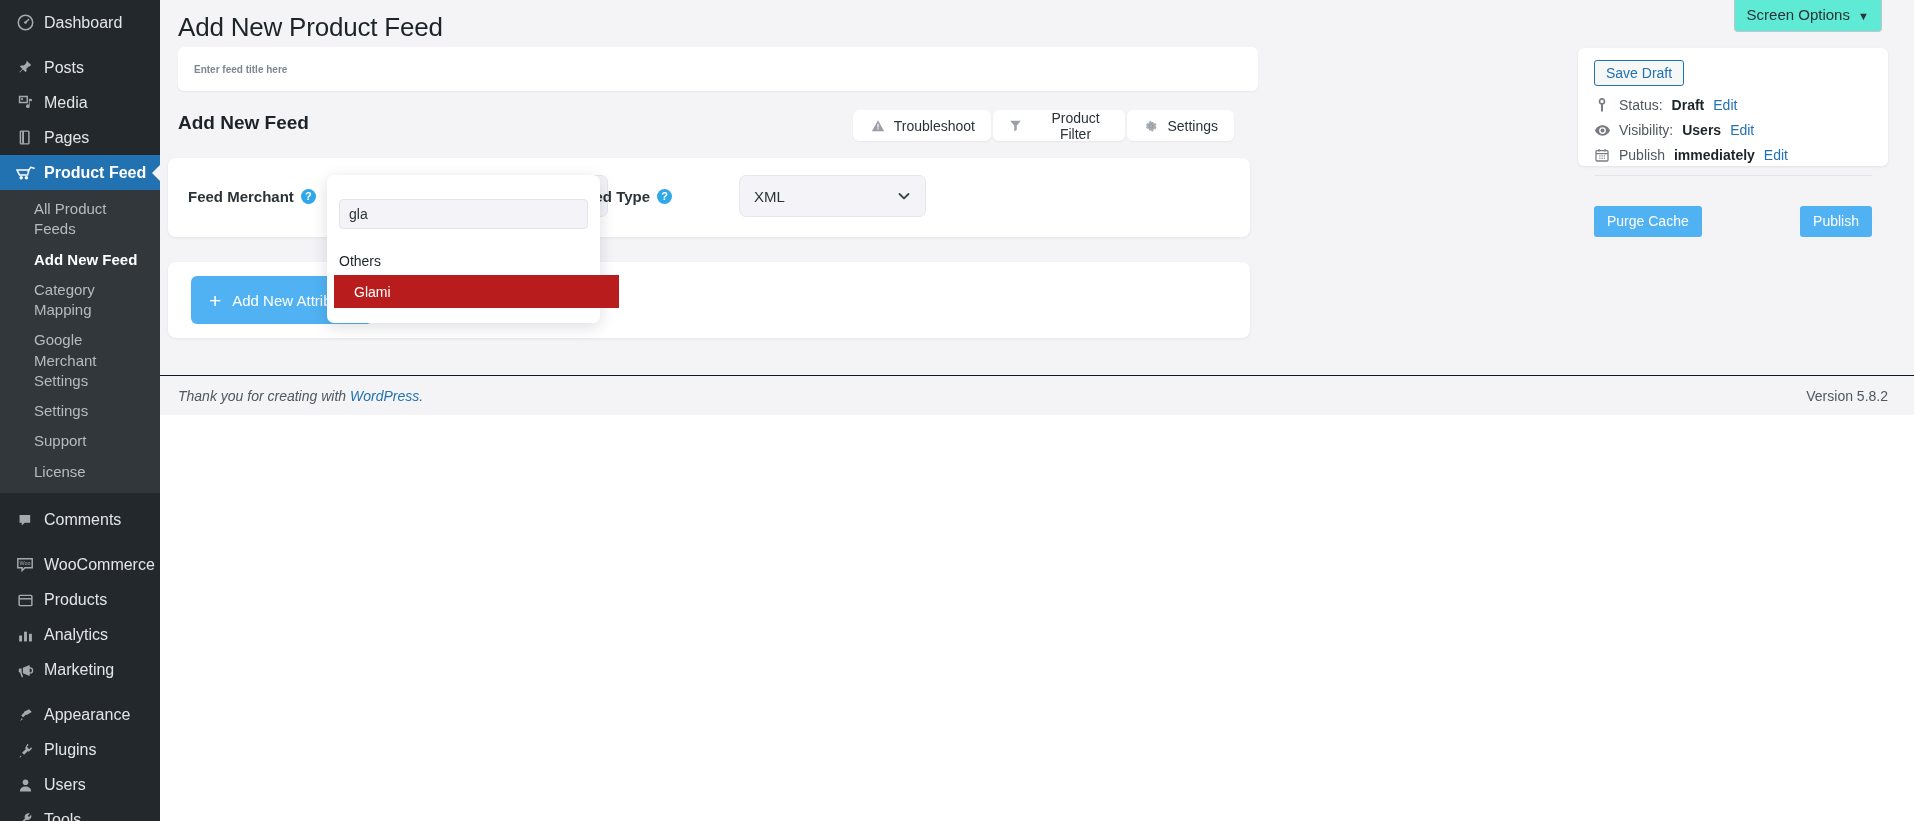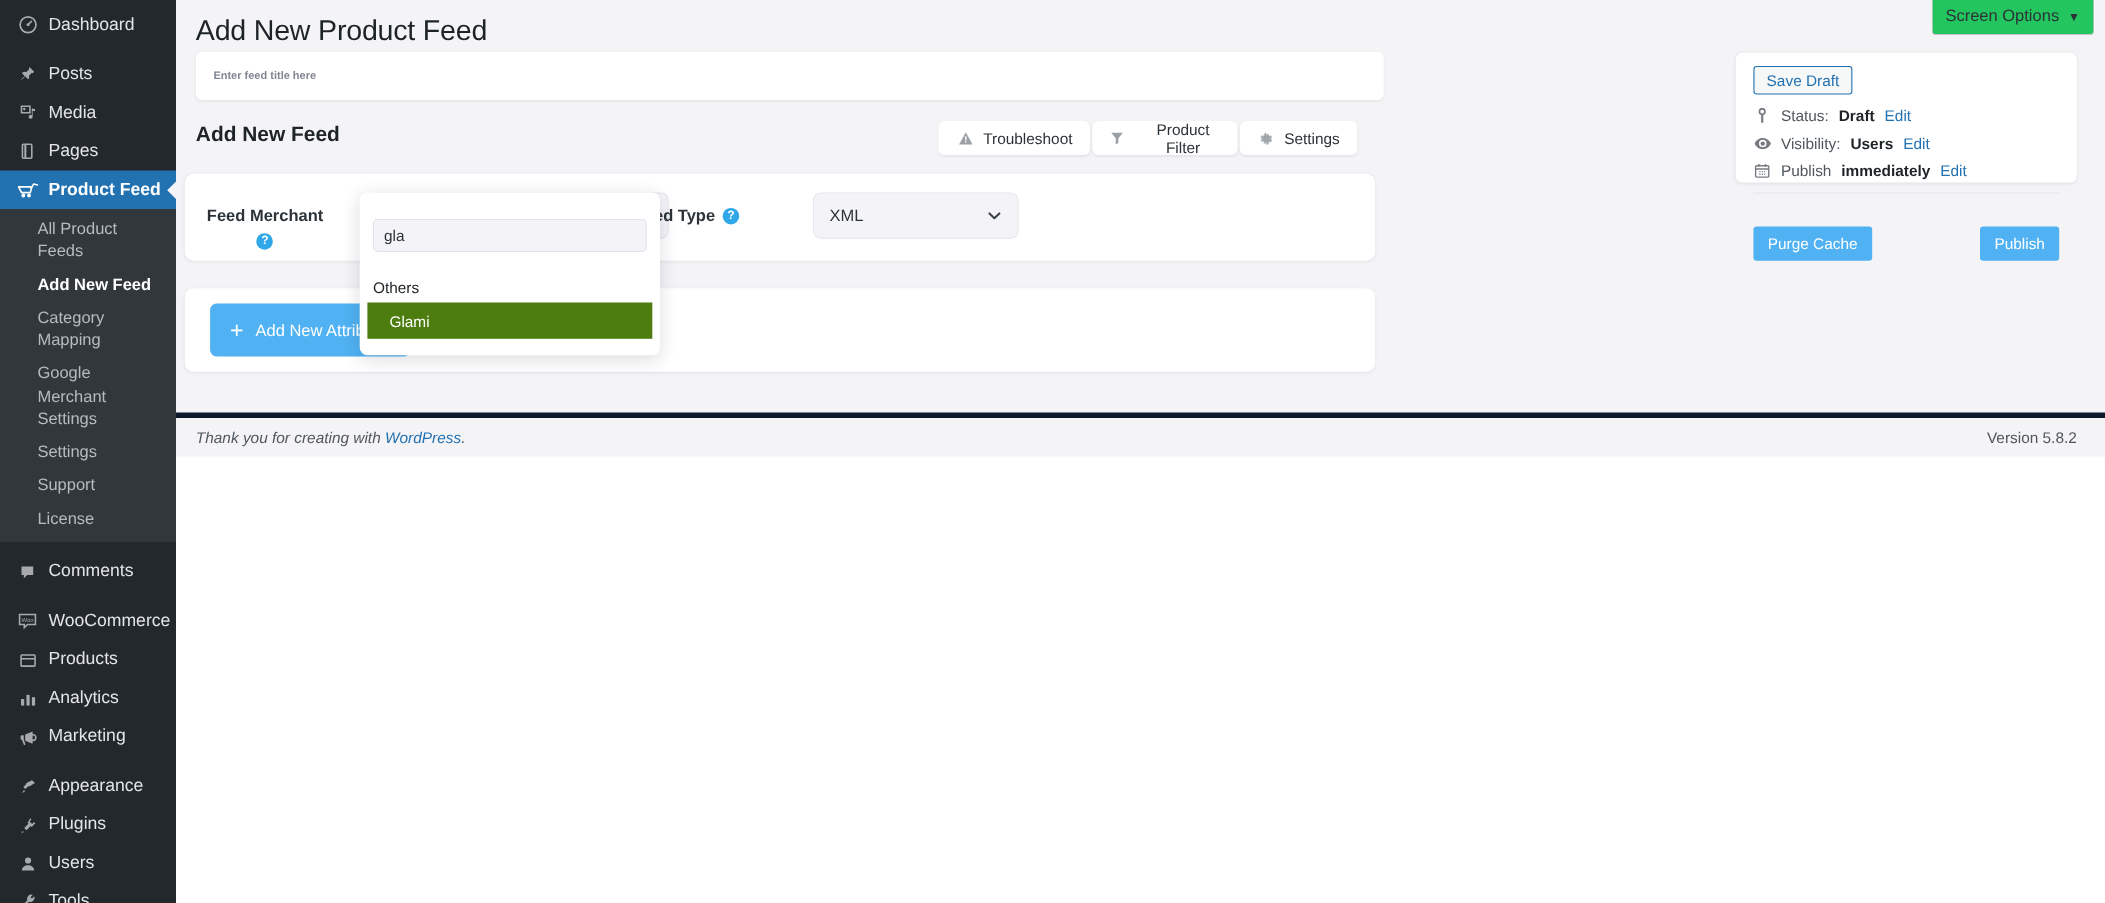--- a/index.html
+++ b/index.html
@@ -66,22 +66,22 @@
   }
   .submenu-item.current { color: #fff; font-weight: 700; }
 
   
   #main {
     position: absolute; left: 160px; top: 0;
     width: 1754px; height: 821px;
     background: #f4f4f7;
   }
   #screen-options {
-    position: absolute; right: 10px; top: 0px;
-    background: #22c55e;
+    position: absolute; right: 32px; top: 0px;
+    background: #5eead4;
     border: 1px solid #c3c4c7;
     border-top: none;
     border-radius: 0 0 4px 4px;
     font-size: 15px;
     color: #2c3338;
     padding: 6px 12px 7px 12px;
     cursor: pointer;
     line-height: 1.2;
   }
   #page-title {
@@ -141,21 +141,21 @@
     width: 1082px; height: 79px;
     background: #fff;
     border-radius: 8px;
     box-shadow: 0 1px 3px rgba(16,24,40,0.07);
   }
   .field-label {
     position: absolute;
     font-size: 15px; font-weight: 700; color: #2c3338;
     display: flex; align-items: center; gap: 7px;
   }
-  #lbl-feed-merchant { left: 20px; top: 30px; flex-direction: column; }
+  #lbl-feed-merchant { left: 20px; top: 30px; }
   #lbl-feed-type { left: 409px; top: 30px; }
   .help-dot {
     width: 15px; height: 15px;
     background: #2fa7e8;
     border-radius: 50%;
     color: #fff;
     font-size: 11px; font-weight: 700;
     display: flex; align-items: center; justify-content: center;
     line-height: 1;
     cursor: pointer;
@@ -230,22 +230,22 @@
     font-size: 14px;
     color: #2c3338;
     font-family: "Liberation Sans", sans-serif;
   }
   #merchant-group-label {
     position: absolute; left: 12px; top: 78px;
     font-size: 14px; font-weight: 400; color: #1d2327;
   }
   #merchant-option-glami {
     position: absolute; left: 7px; top: 100px;
-    width: 259px; height: 33px;
-    background: #4d7c0f;
+    width: 285px; height: 33px;
+    background: #b91c1c;
     color: #fff;
     display: flex; align-items: center;
     padding-left: 20px;
     font-size: 14px;
     cursor: pointer;
   }
 
   
   #publish-panel {
     position: absolute; right: 26px; top: 48px;
@@ -296,21 +296,21 @@
     font-family: "Liberation Sans", sans-serif;
     line-height: 1.2;
   }
   #btn-purge-cache { left: 0; }
   #btn-publish { right: 0; }
 
   
   #footer {
     position: absolute; left: 0; right: 0; top: 375px;
     height: 40px;
-    border-top: 5px solid #0f172a;
+    border-top: 1px solid #0f172a;
     display: flex; align-items: center;
   }
   #footer-left {
     position: absolute; left: 18px;
     font-size: 14px; font-style: italic; color: #50575e;
   }
   #footer-left a { color: #2271b1; text-decoration: none; }
   #footer-right {
     position: absolute; right: 26px;
     font-size: 14px; color: #50575e;

